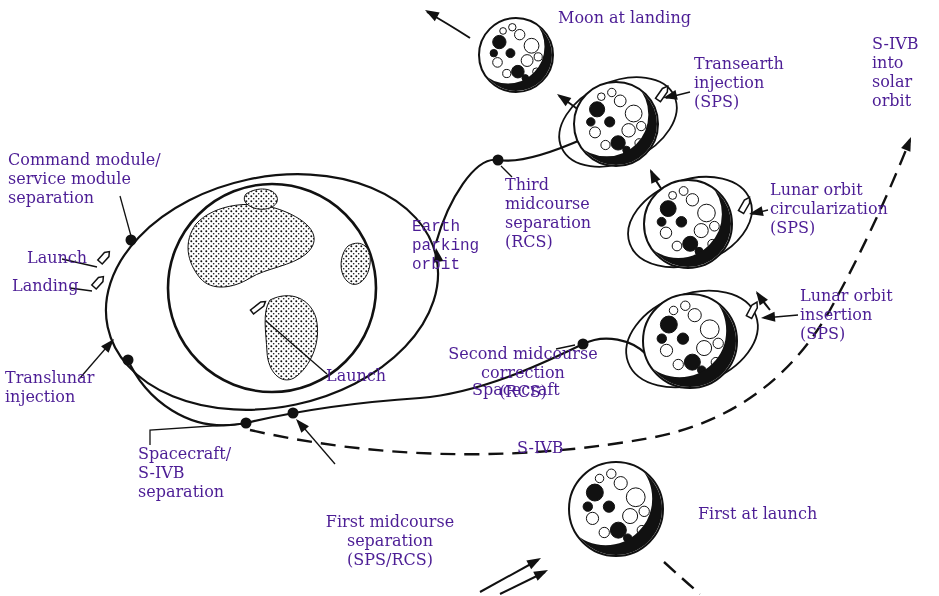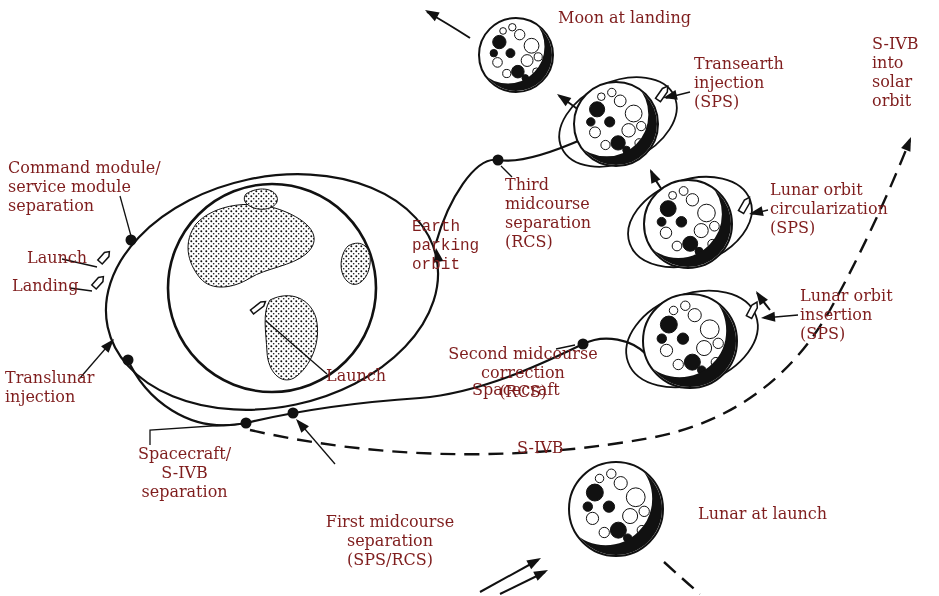--- a/index.html
+++ b/index.html
@@ -1,19 +1,19 @@
 <!DOCTYPE html>
 <html><head>
 <meta charset="utf-8">
 <style>
   html,body{margin:0;padding:0;background:#ffffff;}
   #stage{position:relative;width:939px;height:596px;background:#ffffff;overflow:hidden;
          font-family:"DejaVu Serif","Liberation Serif",serif;color:#111;}
   #stage svg{position:absolute;left:0;top:0;}
-  .lbl{position:absolute;font-size:16px;line-height:19px;white-space:pre-line;color:#7f1d1d;}
+  .lbl{position:absolute;font-size:16px;line-height:19px;white-space:pre-line;color:#4c1d95;}
   .lbl.center{text-align:center;margin-top:48px;}
 </style>
 </head>
 <body>
 
 <div id="stage">
 
   <svg width="939" height="596" viewBox="0 0 939 596">
     <defs id="svg-defs">
       <pattern id="stip" patternUnits="userSpaceOnUse" width="5" height="5">
@@ -225,21 +225,21 @@
   </svg>
 
   <div class="lbl" style="left:558px;top:8px;">Moon at landing</div>
   <div class="lbl" style="left:872px;top:34px;">S-IVB
 into
 solar
 orbit</div>
   <div class="lbl" style="left:694px;top:54px;">Transearth
 injection
 (SPS)</div>
-  <div class="lbl" style="left:8px;top:158px;">Command module/
+  <div class="lbl" style="left:8px;top:150px;">Command module/
 service module
 separation</div>
   <div class="lbl" style="left:412px;top:218px;font-family:Liberation Mono, monospace;">Earth
 parking
 orbit</div>
   <div class="lbl" style="left:505px;top:175px;">Third
 midcourse
 separation
 (RCS)</div>
   <div class="lbl" style="left:770px;top:180px;">Lunar orbit
@@ -251,21 +251,21 @@
 correction
 (RCS)</div>
   <div class="lbl" style="left:800px;top:286px;">Lunar orbit
 insertion
 (SPS)</div>
   <div class="lbl" style="left:5px;top:368px;">Translunar
 injection</div>
   <div class="lbl" style="left:326px;top:366px;">Launch</div>
   <div class="lbl" style="left:472px;top:380px;">Spacecraft</div>
   <div class="lbl" style="left:517px;top:438px;">S-IVB</div>
-  <div class="lbl" style="left:138px;top:444px;text-align:center;">Spacecraft/
+  <div class="lbl" style="left:138px;top:444px;">Spacecraft/
 S-IVB
 separation</div>
   <div class="lbl center" style="left:310px;top:464px;width:160px;">First midcourse
 separation
 (SPS/RCS)</div>
-  <div class="lbl" style="left:698px;top:504px;">Lunar at launch</div>
+  <div class="lbl" style="left:698px;top:504px;">First at launch</div>
 
 </div>
 
 </body></html>

